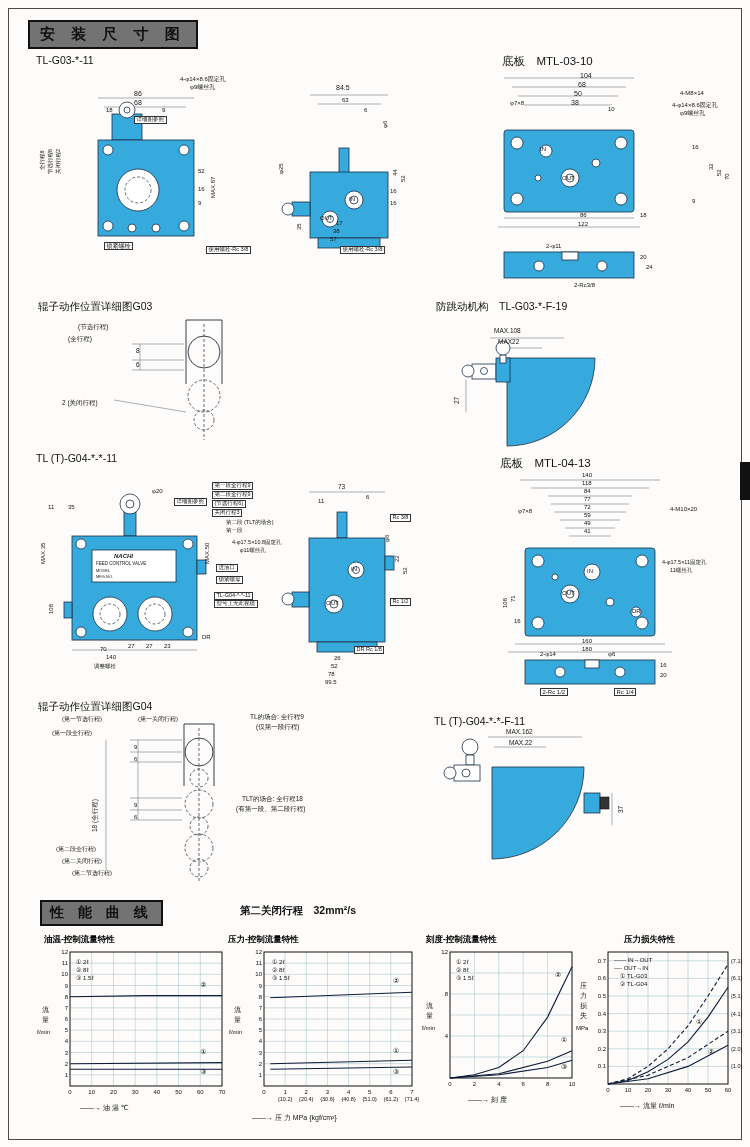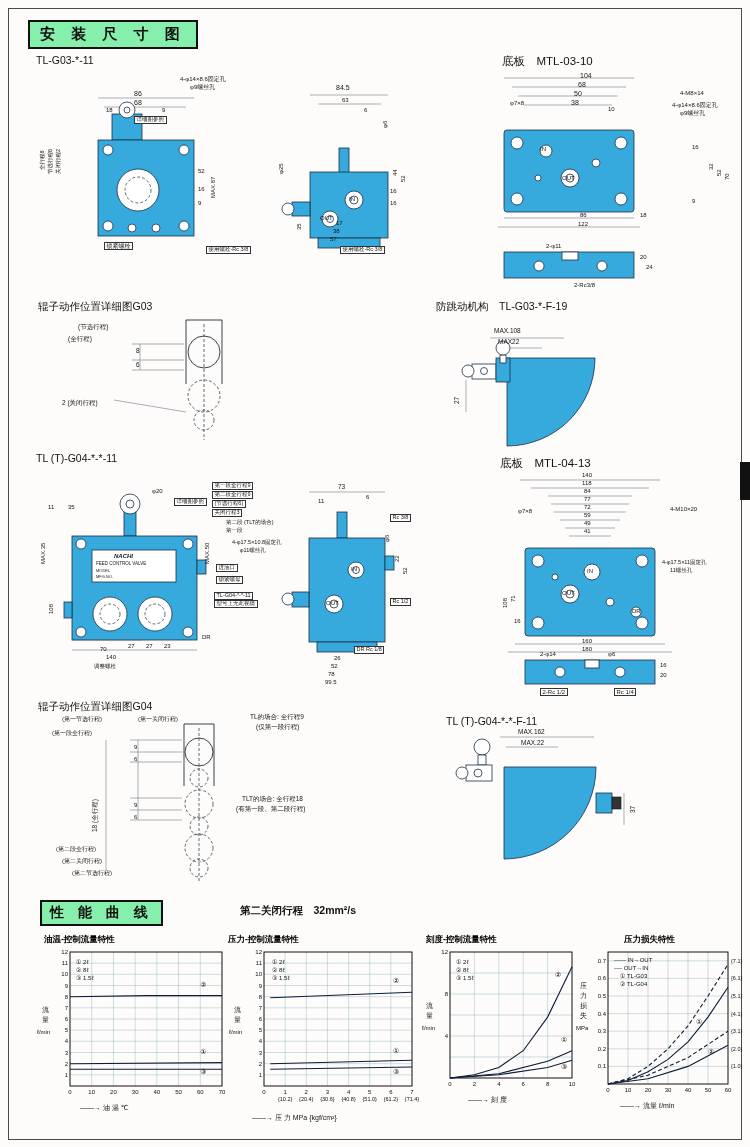--- a/index.html
+++ b/index.html
@@ -1,19 +1,19 @@
 <!DOCTYPE html>
 <html><head>
 <meta charset="utf-8">
 <style>
   html,body{margin:0;padding:0;background:#e8e6e2;font-family:"Liberation Sans","DejaVu Sans",sans-serif;}
   .page{position:relative;width:750px;height:1147px;background:#fdfcfa;overflow:hidden;}
   .frame{position:absolute;left:8px;top:8px;right:8px;bottom:7px;border:1.5px solid #4a4a4a;pointer-events:none;}
   .edge-tab{position:absolute;right:0;top:462px;width:10px;height:38px;background:#111;}
-  .title-box{position:absolute;border:2px solid #111;background:#86efac;padding:3px 10px;font-weight:bold;font-size:15px;letter-spacing:6px;color:#111;white-space:nowrap;}
+  .title-box{position:absolute;border:2px solid #111;background:#737373;padding:3px 10px;font-weight:bold;font-size:15px;letter-spacing:6px;color:#111;white-space:nowrap;}
   .title-box.small{font-size:14px;padding:2px 8px;letter-spacing:5px;}
   .visc{position:absolute;font-size:10.5px;font-weight:bold;color:#111;white-space:nowrap;}
   .sec{position:absolute;margin-left:12px;}
   .sec > svg{position:absolute;left:0;top:0;}
   .sec-label{position:absolute;font-size:10.5px;color:#111;white-space:nowrap;}
   .ann{position:absolute;font-size:7px;color:#151515;line-height:1.05;white-space:nowrap;transform-origin:left top;}
   .ann.box{border:0.5px solid #333;background:#fff;padding:0 1.5px;}
   .ann.b{font-weight:bold;font-style:italic;}
   .cy{fill:#36a9dd;stroke:#1d2f45;stroke-width:0.8;}
   .wh{fill:#fff;stroke:#1d2f45;stroke-width:0.8;}
@@ -367,21 +367,21 @@
       <span class="ann" style="left: 58px; top: 132px; font-size: 6.5px; transform: rotate(-90deg);">18 (全行程)</span>
       <span class="ann" style="left: 100px; top: 102px; font-size: 6px;">9</span>
       <span class="ann" style="left: 100px; top: 114px; font-size: 6px;">6</span>
       <span class="ann" style="left: 208px; top: 96px; font-size: 6.5px;">TLT的场合: 全行程18</span>
       <span class="ann" style="left: 202px; top: 106px; font-size: 6.5px;">(有第一段、第二段行程)</span>
       <span class="ann" style="left: 22px; top: 146px; font-size: 6px;">(第二段全行程)</span>
       <span class="ann" style="left: 28px; top: 158px; font-size: 6px;">(第二关闭行程)</span>
       <span class="ann" style="left: 38px; top: 170px; font-size: 6px;">(第二节选行程)</span>
     </section>
 
-  <section class="sec" style="left:412px;top:705px;width:290px;height:185px">
+  <section class="sec" style="left:400px;top:705px;width:290px;height:185px">
     <span class="sec-label" style="left:22px;top:10px">TL (T)-G04-*-*-F-11</span>
     <svg width="290" height="185" viewBox="0 0 290 185">
       <path class="cy" d="M 80,62 L 172,62 A 92 92 0 0 1 80,154 Z"></path>
       <line class="ln" x1="76" y1="32" x2="170" y2="32"></line>
       <line class="ln" x1="82" y1="42" x2="134" y2="42"></line>
       <line class="ln" x1="200" y1="88" x2="200" y2="120"></line>
       <circle class="wh" cx="58" cy="42" r="8"></circle>
       <rect class="wh" x="54" y="50" width="8" height="10"></rect>
       <rect class="wh" x="42" y="60" width="26" height="16"></rect>
       <circle class="wh" cx="38" cy="68" r="6"></circle>

